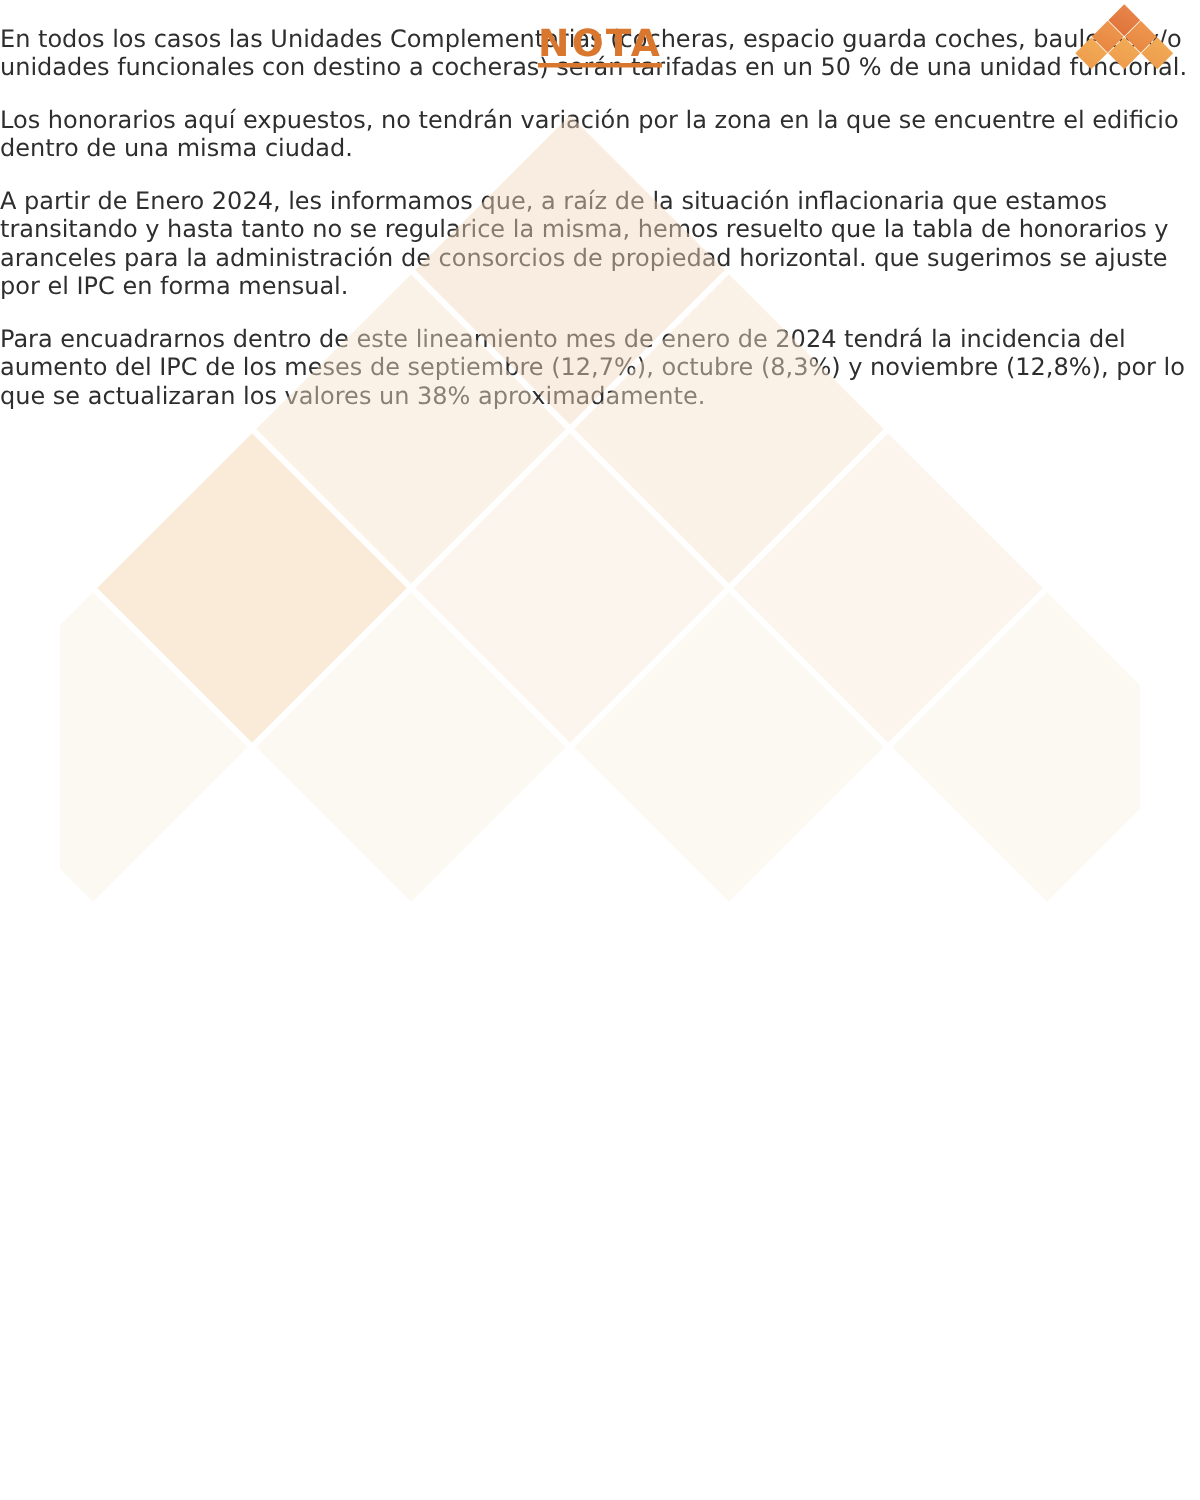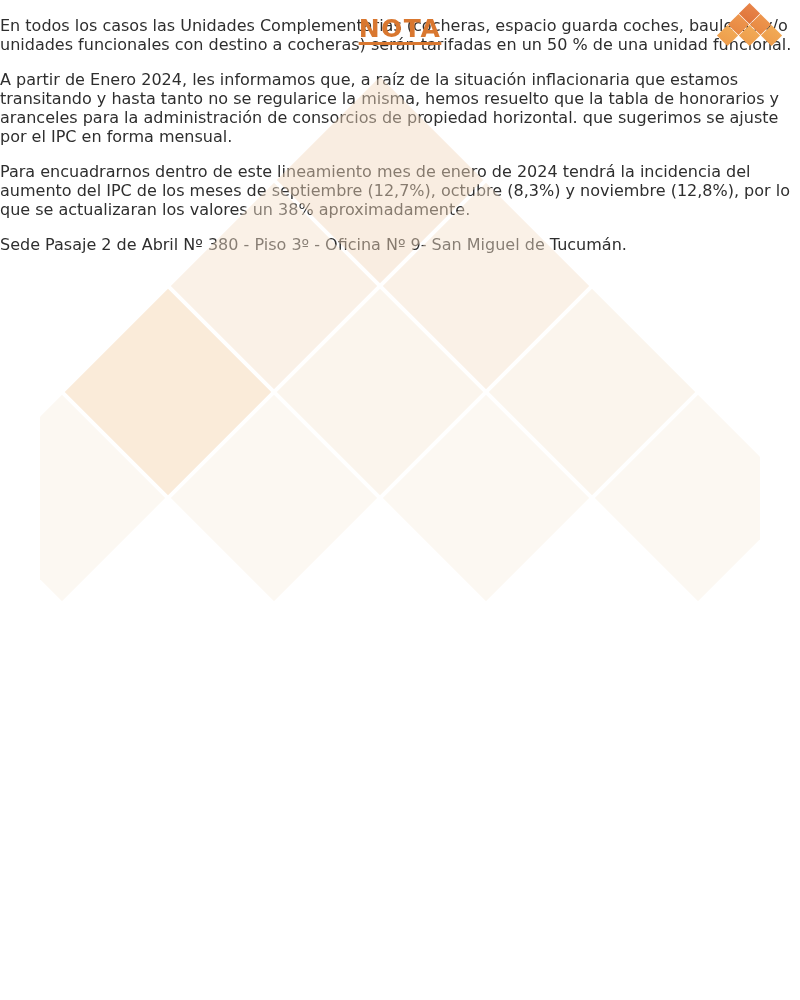--- a/index.html
+++ b/index.html
@@ -75,20 +75,20 @@
     <span class="d r3" style="left:39px;top:25px;"></span>
     <span class="d r3" style="left:61px;top:25px;"></span>
     <span class="d r4" style="left:6px;top:36px;"></span>
     <span class="d r4" style="left:28px;top:36px;"></span>
     <span class="d r4" style="left:50px;top:36px;"></span>
     <span class="d r4" style="left:72px;top:36px;"></span>
   </div>
 
   <div class="body-text">
     <p class="para c-black indent">En todos los casos las Unidades Complementarias (cocheras, espacio guarda coches, bauleras y/o unidades funcionales con destino a cocheras) serán tarifadas en un 50 % de una unidad funcional.</p>
+    <p class="para c-black">Los honorarios aquí expuestos, no tendrán variación por la zona en la que se encuentre el edificio dentro de una misma ciudad.</p>
     <p class="para c-orange-brown gap-before">A partir de Enero 2024, les informamos que, a raíz de la situación inflacionaria que estamos transitando y hasta tanto no se regularice la misma, hemos resuelto que la tabla de honorarios y aranceles para la administración de consorcios de propiedad horizontal. que sugerimos se ajuste por el IPC en forma mensual.</p>
     <p class="para c-black">Para encuadrarnos dentro de este lineamiento mes de enero de 2024 tendrá la incidencia del aumento del IPC de los meses de septiembre (12,7%), octubre (8,3%) y noviembre (12,8%), por lo que se actualizaran los valores un 38% aproximadamente.</p>
-    <p class="para c-orange">Sede Pasaje 2 de Abril Nº 380 - Piso 3º - Oficina Nº 9- San Miguel de Tucumán.</p>
   </div>
 
   <div class="footer-bar"></div>
 
 </div>
 
 </body></html>

